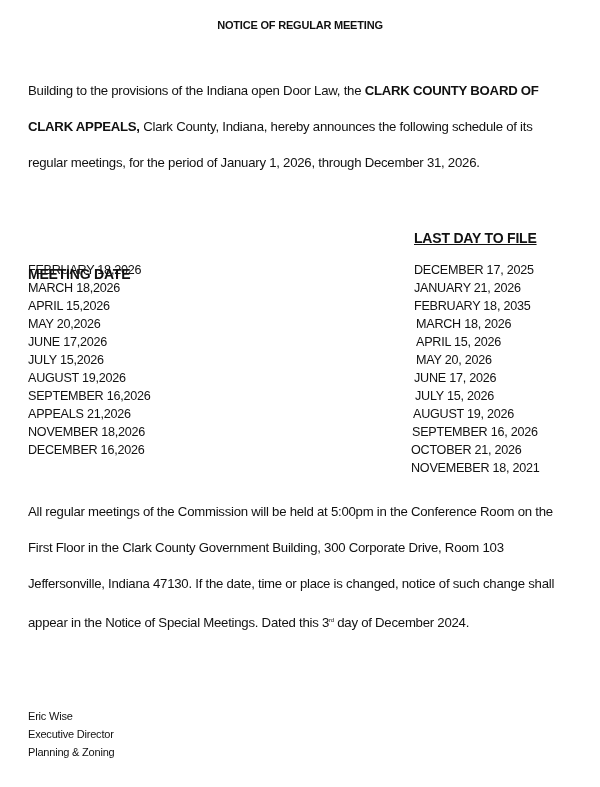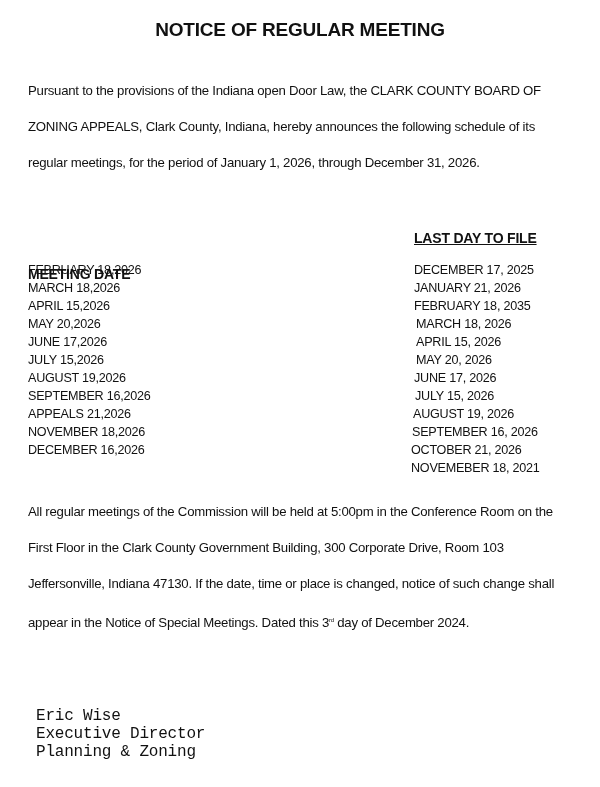--- a/index.html
+++ b/index.html
@@ -20,34 +20,34 @@
       left: 0; top: 0;
       width: 600px; height: 787px;
     }
     .title {
       position: absolute;
       top: 19px;
       left: 0;
       width: 600px;
       text-align: center;
       font-weight: bold;
-      font-size: 19px;
+      font-size: 11px;
       letter-spacing: -0.2px;
     }
     .para {
       position: absolute;
       left: 28px;
       width: 566px;
       font-size: 13.2px;
       letter-spacing: -0.25px;
       line-height: 36px;
       white-space: nowrap;
     }
     .para .line { display: block; height: 36px; }
-    .para b { font-weight: normal; }
+    .para b { font-weight: bold; }
     .intro { top: 73px; }
     .closing { top: 494px; }
     .closing sup { font-size: 6px; vertical-align: 5px; }
 
     .col-head {
       position: absolute;
       top: 230px;
       font-weight: bold;
       font-size: 14px;
       letter-spacing: -0.2px;
@@ -77,38 +77,37 @@
     .list.right li:nth-child(7) { padding-left: 3px; }
     .list.right li:nth-child(8) { padding-left: 4px; }
     .list.right li:nth-child(9) { padding-left: 2px; }
     .list.right li:nth-child(10) { padding-left: 1px; }
     .list.right li:nth-child(11),
     .list.right li:nth-child(12) { padding-left: 0px; }
 
     .signature {
       position: absolute;
       top: 707px;
-      left: 36px;
-      font-size: 16px;
+      left: 28px;
+      font-size: 11px;
       letter-spacing: -0.2px;
       line-height: 18px;
-      font-family: Liberation Mono, monospace;
     }
     .signature div { height: 18px; white-space: nowrap; }
   </style>
 </head>
 <body>
 
 <div class="page">
 
   <div class="title">NOTICE OF REGULAR MEETING</div>
 
   <div class="para intro">
-    <span class="line"><span>Pursuant to the provisions of the Indiana open Door Law, the </span><b>CLARK COUNTY BOARD OF</b></span>
-    <span class="line"><b>ZONING APPEALS,</b><span> Clark County, Indiana, hereby announces the following schedule of its</span></span>
+    <span class="line"><span>Building to the provisions of the Indiana open Door Law, the </span><b>CLARK COUNTY BOARD OF</b></span>
+    <span class="line"><b>CLARK APPEALS,</b><span> Clark County, Indiana, hereby announces the following schedule of its</span></span>
     <span class="line">regular meetings, for the period of January 1, 2026, through December 31, 2026.</span>
   </div>
 
   <div class="col-head left">MEETING DATE</div>
   <div class="col-head right">LAST DAY TO FILE</div>
 
   <ul class="list left">
     <li>FEBRUARY 18,2026</li>
     <li>MARCH 18,2026</li>
     <li>APRIL 15,2026</li>

